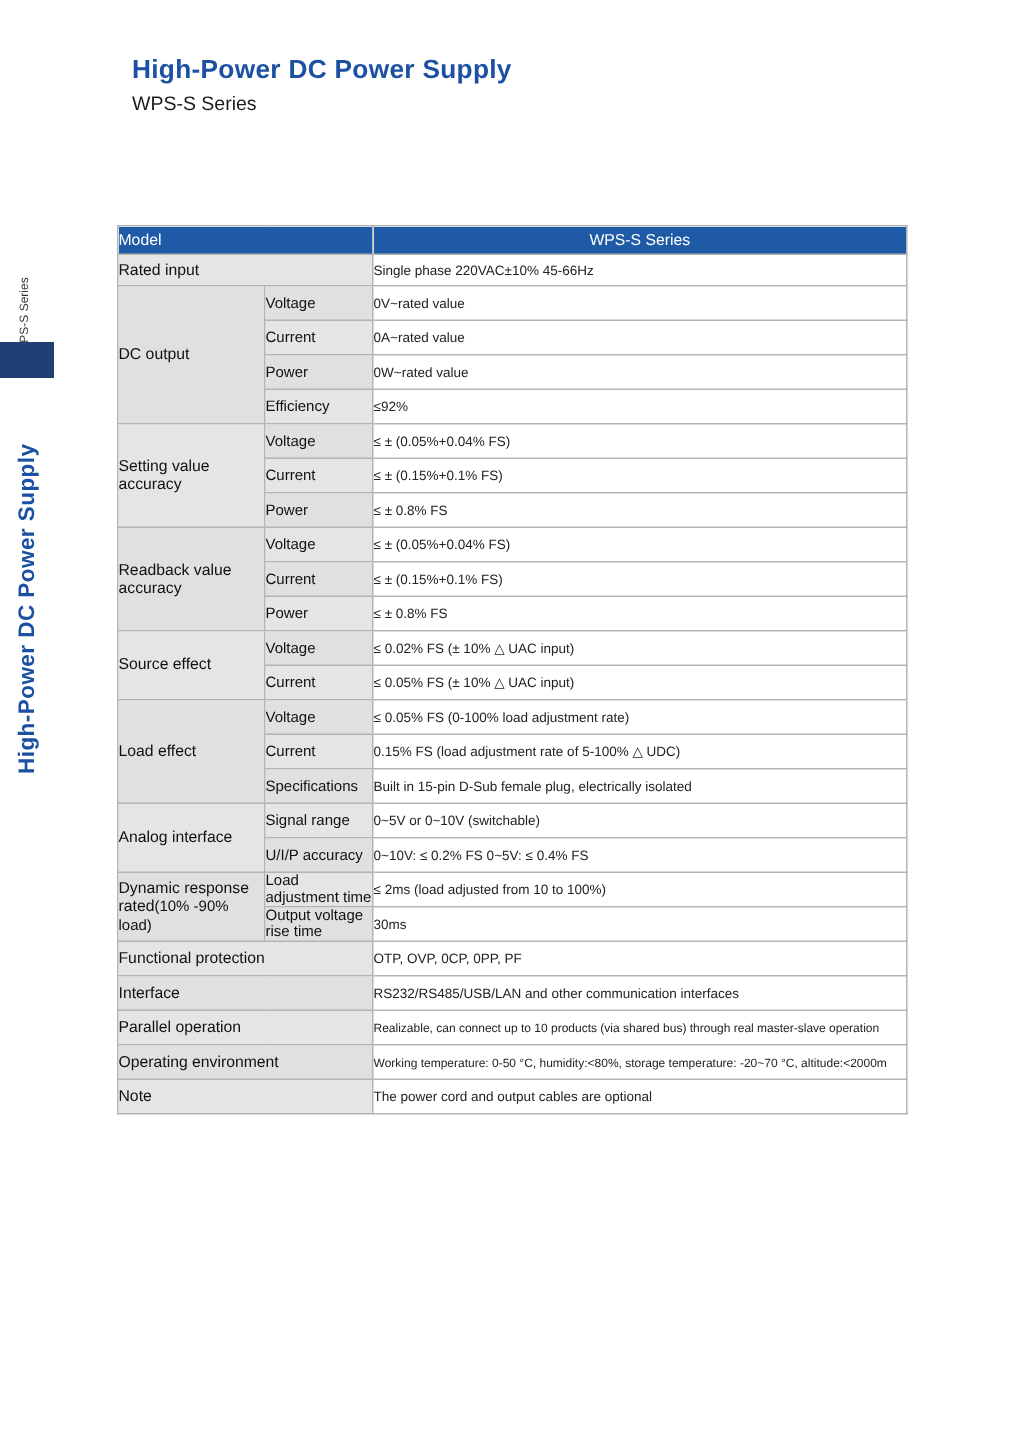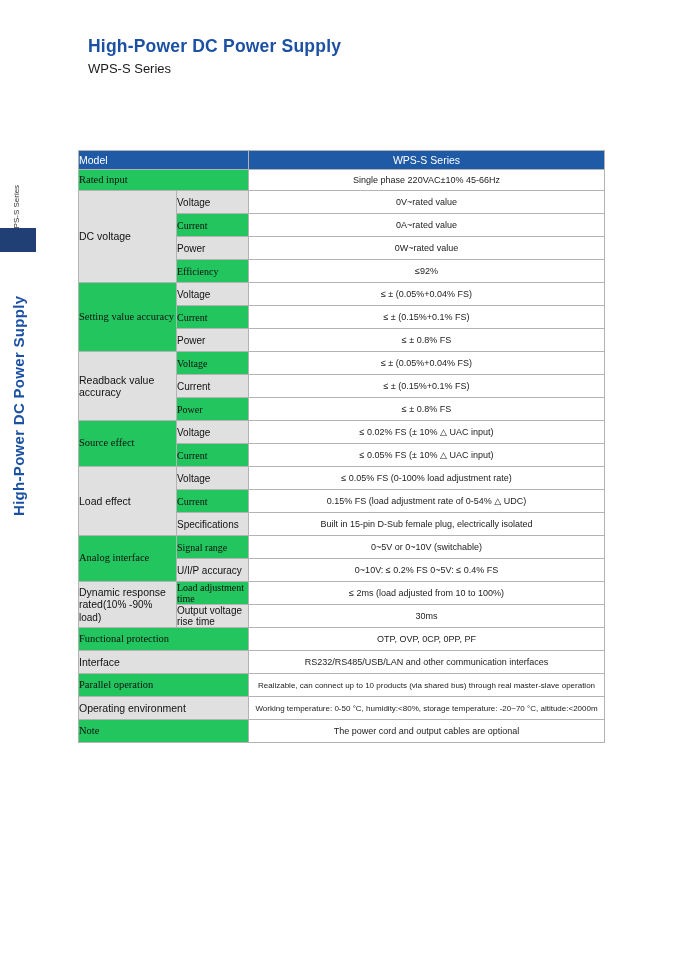--- a/index.html
+++ b/index.html
@@ -36,24 +36,24 @@
   table.spec { border-collapse: collapse; table-layout: fixed; width: 526px; }
   table.spec td { border: 1px solid #b3b3b3; overflow: hidden; vertical-align: middle; padding: 0; }
   tr.r { height: 23px; }
   tr.hdr { height: 19px; padding-left: 24px; }
   tr.rated { height: 21px; }
   td.th-model, td.th-series { background: #1f5aa6; color: #ffffff; font-size: 10.5px; border-color: #1f5aa6 #7f9fc8 #b3b3b3 #1f5aa6; }
   td.th-model { padding-left: 8px; text-align: left; }
   td.th-series { text-align: center; }
   td.grp, td.lbl { font-size: 10.5px; padding-left: 6px; color: #111; line-height: 1.15; }
   td.prm { font-size: 10px; padding-left: 7px; color: #111; line-height: 1.1; }
-  td.val { font-size: 9px; text-align: center; color: #222; background: #fff; white-space: nowrap; }
+  td.val { font-size: 9px; color: #222; background: #fff; white-space: nowrap; }
   td.val.small { font-size: 8px; margin-left: 16px; }
   .g { background: #e0e0e0; }
-  .w { background: #22c55e; font-family: Liberation Serif, serif; }
+  .w { background: #e5e5e5; }
   .dyn-note { font-size: 10px; }
 
   
   .footer { position: absolute; left: 44px; top: 898px; display: flex; align-items: center; }
   .footer .bar { width: 4px; height: 13px; background: #5b7fb4; margin-right: 4px; }
   .footer .num { font-size: 12.5px; color: #0f766e; }
 </style>
 </head>
 <body>
 
@@ -81,21 +81,21 @@
         <td colspan="2" class="th-model">Model</td>
         <td class="th-series">WPS-S Series</td>
       </tr>
 
       <tr class="rated">
         <td colspan="2" class="lbl w">Rated input</td>
         <td class="val">Single phase 220VAC±10% 45-66Hz</td>
       </tr>
 
       <tr class="r">
-        <td rowspan="4" class="grp g">DC voltage</td>
+        <td rowspan="4" class="grp g">DC output</td>
         <td class="prm g">Voltage</td>
         <td class="val">0V~rated value</td>
       </tr>
       <tr class="r">
         <td class="prm w">Current</td>
         <td class="val">0A~rated value</td>
       </tr>
       <tr class="r">
         <td class="prm g">Power</td>
         <td class="val">0W~rated value</td>
@@ -143,21 +143,21 @@
         <td class="val">≤ 0.05% FS (± 10% △ UAC input)</td>
       </tr>
 
       <tr class="r">
         <td rowspan="3" class="grp g">Load effect</td>
         <td class="prm g">Voltage</td>
         <td class="val">≤ 0.05% FS (0-100% load adjustment rate)</td>
       </tr>
       <tr class="r">
         <td class="prm w">Current</td>
-        <td class="val">0.15% FS (load adjustment rate of 0-54% △ UDC)</td>
+        <td class="val">0.15% FS (load adjustment rate of 5-100% △ UDC)</td>
       </tr>
       <tr class="r">
         <td class="prm g">Specifications</td>
         <td class="val">Built in 15-pin D-Sub female plug, electrically isolated</td>
       </tr>
 
       <tr class="r">
         <td rowspan="2" class="grp w">Analog interface</td>
         <td class="prm w">Signal range</td>
         <td class="val">0~5V or 0~10V (switchable)</td>

